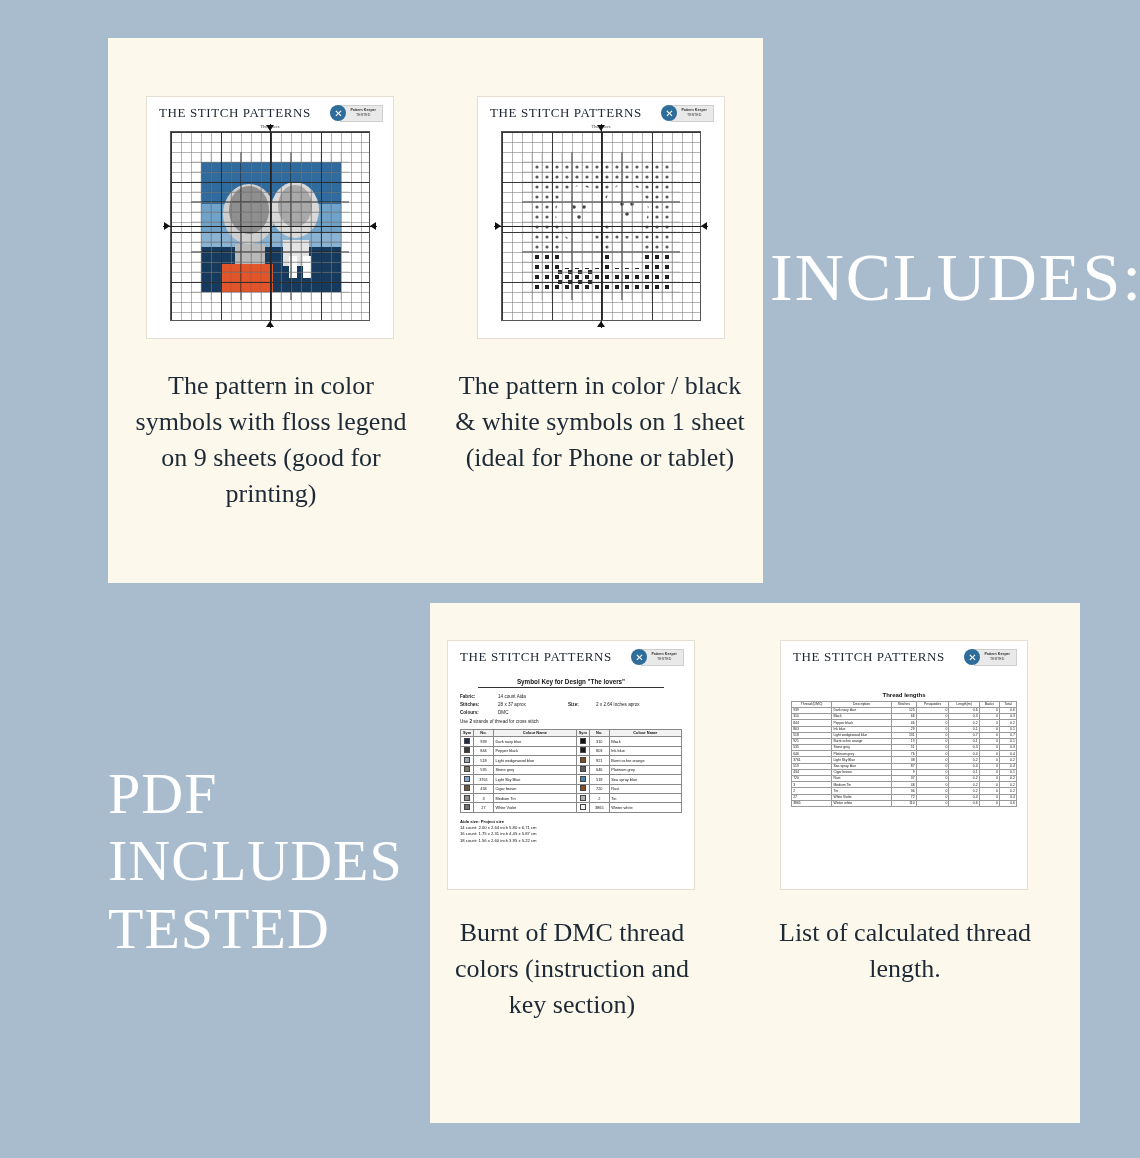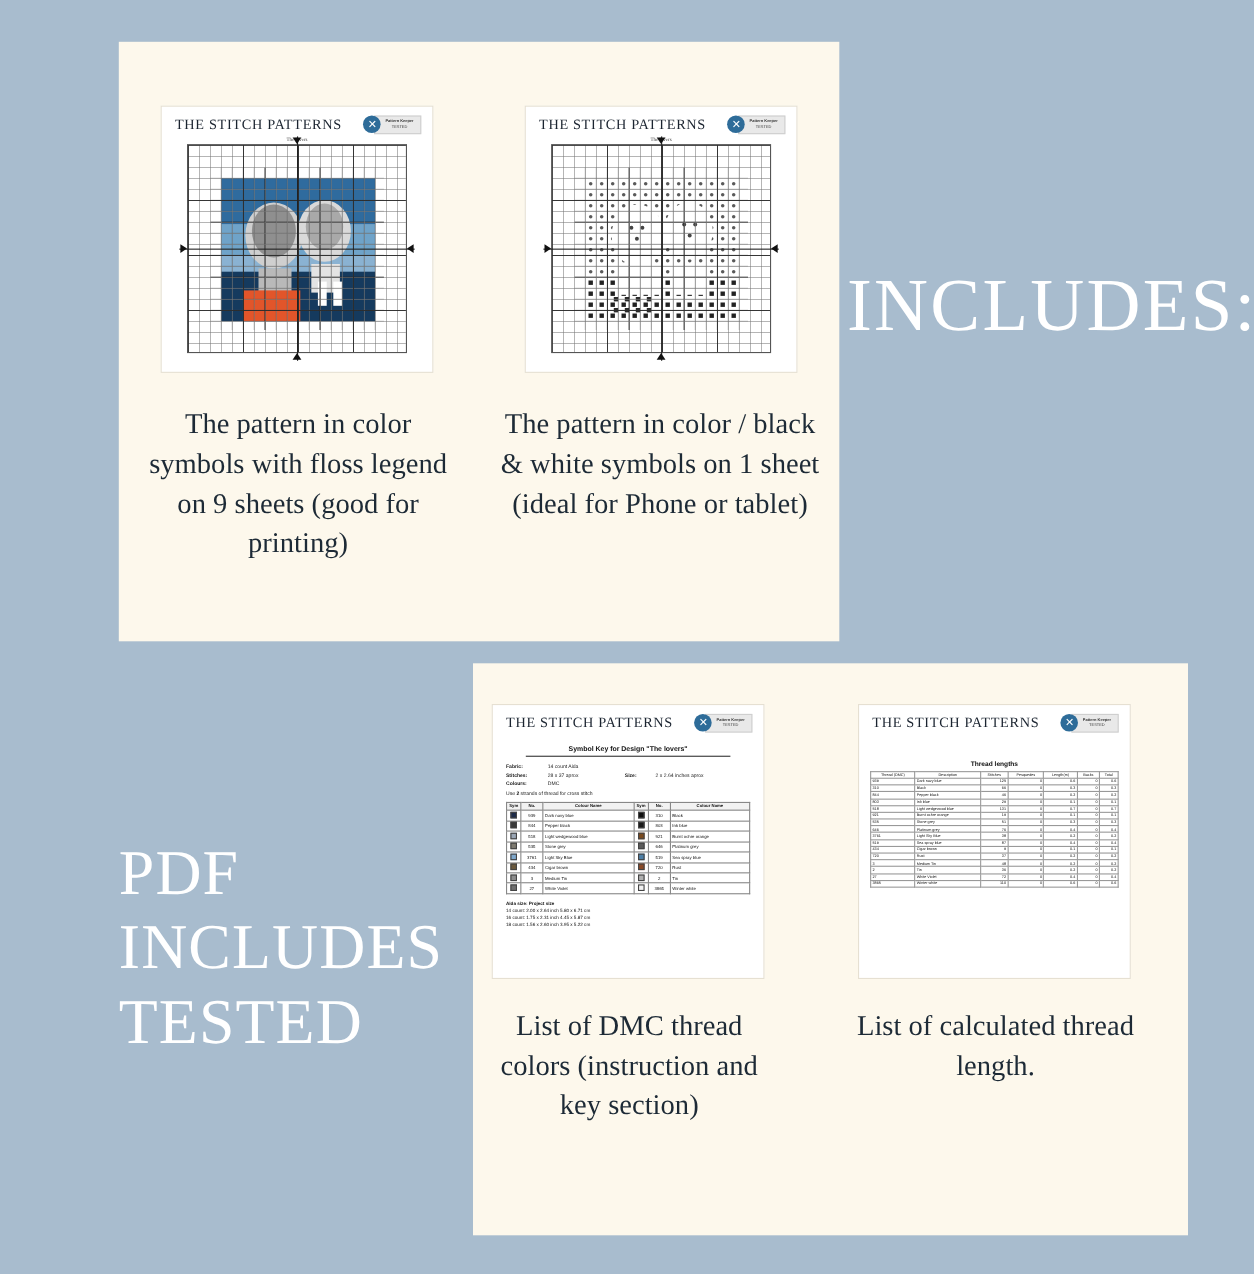--- a/index.html
+++ b/index.html
@@ -628,14 +628,14 @@
           <td class="num">110</td>
           <td class="num">0</td>
           <td class="num">0.6</td>
           <td class="num">0</td>
           <td class="num">0.6</td>
         </tr>
       </tbody>
   </table>
 </div>
 
-<div class="caption" id="cap-dmc">List of DMC thread colors (instruction and key section)</div>
+<div class="caption" id="cap-dmc">Burnt of DMC thread colors (instruction and key section)</div>
 <div class="caption" id="cap-len">List of calculated thread length.</div>
 
 </body></html>

